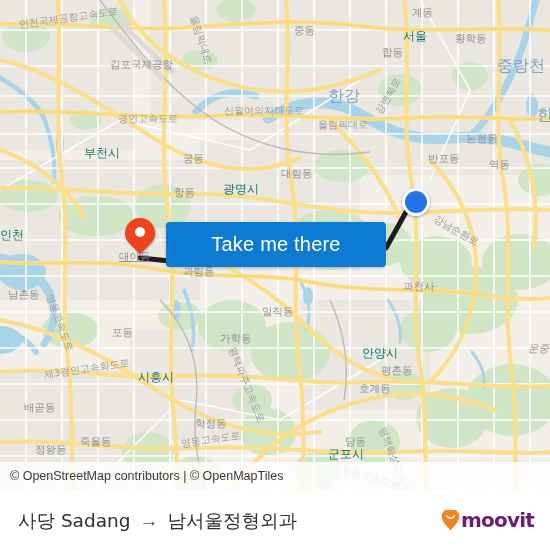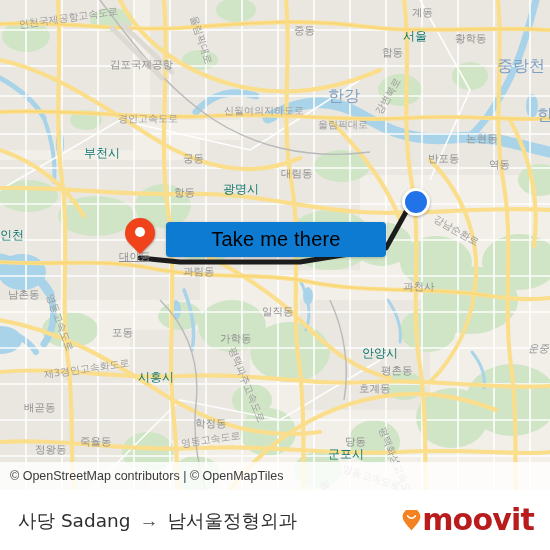--- a/index.html
+++ b/index.html
@@ -79,25 +79,25 @@
     box-sizing: border-box;
     box-shadow: 0 1px 3px rgba(0,0,0,0.32);
   }
 
   
   #cta-button {
     position: absolute;
     left: 166px;
     top: 222px;
     width: 220px;
-    height: 35px;
+    height: 45px;
     background: #0d7bd1;
     border: none;
     border-radius: 4px;
-    color: #000000;
+    color: #ffffff;
     font-size: 20px;
     font-family: "Liberation Sans", "DejaVu Sans", sans-serif;
     letter-spacing: 0.2px;
     cursor: pointer;
     box-shadow: 0 1px 3px rgba(0,0,0,0.22);
     display: flex;
     align-items: center;
     justify-content: center;
     padding: 0;
   }
@@ -158,23 +158,23 @@
     align-items: center;
     gap: 1px;
   }
   #brand-pin {
     position: relative;
     width: 19px;
     height: 21px;
     flex: none;
   }
   #brand-wordmark {
-    font-size: 30px;
+    font-size: 20px;
     font-weight: bold;
-    color: #b91c1c;
+    color: #701a75;
     font-family: "DejaVu Sans", "Liberation Sans", sans-serif;
     letter-spacing: -0.8px;
     line-height: 1;
   }
 </style>
 </head>
 <body>
 
 <div id="app">
 

